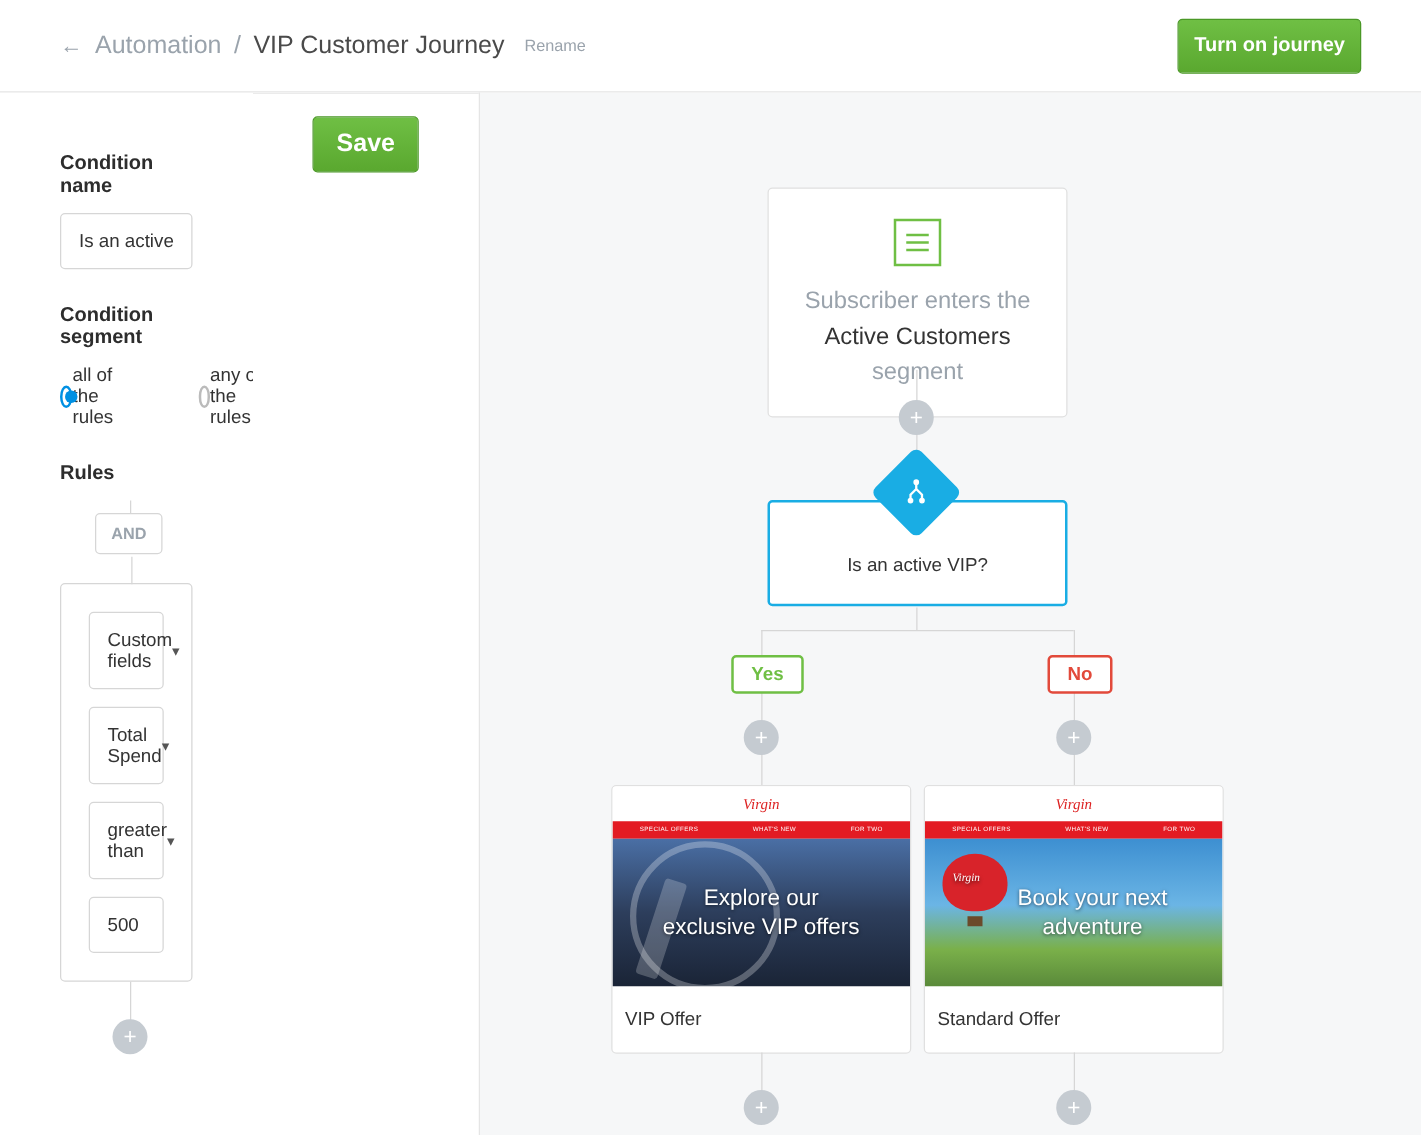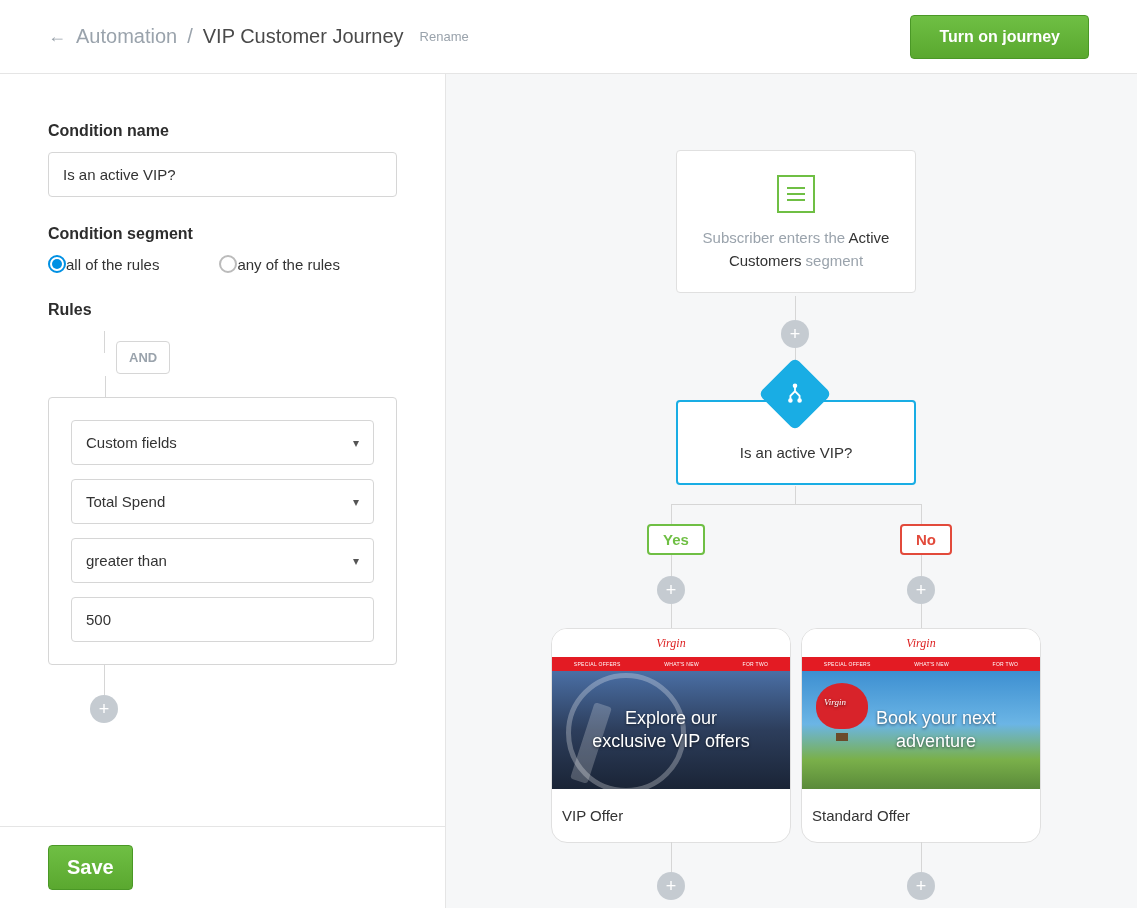--- a/index.html
+++ b/index.html
@@ -4,23 +4,23 @@
 <style>
 * { box-sizing: border-box; margin: 0; padding: 0; }
 body { font-family: -apple-system, BlinkMacSystemFont, "Segoe UI", Helvetica, Arial, sans-serif; background: #fff; color: #333; width: 1137px; height: 908px; overflow: hidden; }
 .header { height: 74px; border-bottom: 1px solid #e5e5e5; display: flex; align-items: center; justify-content: space-between; padding: 0 48px; }
 .breadcrumb { display: flex; align-items: center; gap: 10px; font-size: 20px; }
 .back-arrow { color: #9aa3ac; font-size: 18px; cursor: pointer; }
 .bc-link { color: #9aa3ac; }
 .bc-sep { color: #9aa3ac; }
 .bc-current { color: #4a4a4a; font-weight: 400; }
 .rename { color: #9aa3ac; font-size: 13px; margin-left: 6px; cursor: pointer; }
-.turn-on { background: linear-gradient(#6fbf44,#5aa82f); border: 1px solid #4a9826; color: #fff; font-weight: 600; font-size: 16px; padding: 12px 28px; border-radius: 4px; cursor: pointer; }
+.turn-on { background: linear-gradient(#6fbf44,#5aa82f); border: 1px solid #4a9826; color: #fff; font-weight: 600; font-size: 16px; padding: 12px 12px; border-radius: 4px; cursor: pointer; }
 .main { display: flex; height: 834px; }
-.sidebar { width: 446px; border-right: 1px solid #e5e5e5; position: relative; display: flex; flex-direction: column; }
+.sidebar { width: 384px; border-right: 1px solid #e5e5e5; position: relative; display: flex; flex-direction: row; }
 .sidebar-content { padding: 48px 48px 20px 48px; overflow-y: auto; flex: 1; }
 .sidebar-footer { border-top: 1px solid #e5e5e5; padding: 18px 48px; }
 .save-btn { background: linear-gradient(#6fbf44,#5aa82f); border: 1px solid #4a9826; color: #fff; font-weight: 600; font-size: 20px; padding: 10px 18px; border-radius: 4px; cursor: pointer; }
 .label { font-weight: 600; color: #2d2d2d; font-size: 16px; margin-bottom: 12px; }
 .text-input { width: 100%; border: 1px solid #d6d6d6; border-radius: 4px; padding: 13px 14px; font-size: 15px; color: #333; }
 .section { margin-bottom: 28px; }
 .radios { display: flex; gap: 60px; margin-top: 10px; }
 .radio-item { display: flex; align-items: center; font-size: 15px; color: #333; cursor: pointer; }
 .radio-circle { width: 18px; height: 18px; border-radius: 50%; border: 2px solid #bbb; display: inline-block; position: relative; background:#fff; }
 .radio-circle.checked { border-color: #0090e3; }
@@ -33,29 +33,29 @@
 .select { width: 100%; border: 1px solid #d6d6d6; border-radius: 4px; padding: 13px 14px; font-size: 15px; color: #333; background:#fff; position:relative; cursor:pointer; display:flex; justify-content:space-between; align-items:center; }
 .chev { color:#555; font-size:12px; }
 .rule-add-wrap { position:relative; height:60px; }
 .rule-add-line { position:absolute; left:56px; top:0; width:1px; height:40px; background:#d6d6d6; }
 .rule-add-btn { position:absolute; left:42px; top:30px; width:28px; height:28px; border-radius:50%; background:#c5cbd1; color:#fff; display:flex; align-items:center; justify-content:center; font-size:18px; cursor:pointer; }
 
 .canvas { flex:1; background:#f6f7f8; position:relative; overflow:hidden; }
 .node-card { background:#fff; border:1px solid #e0e0e0; border-radius:4px; text-align:center; position:absolute; }
 .trigger-icon { width:38px; height:38px; border:2px solid #6fbf44; margin:0 auto 14px; display:flex; flex-direction:column; justify-content:center; align-items:center; gap:4px; }
 .trigger-icon span { display:block; width:18px; height:2px; background:#6fbf44; }
-.trigger-text { font-size:15px; line-height:1.5; color:#9aa3ac; }
+.trigger-text { font-size:19px; line-height:1.5; color:#9aa3ac; }
 .trigger-text .emph { color:#333; }
 .plus-circle { width:28px; height:28px; border-radius:50%; background:#c5cbd1; color:#fff; display:flex; align-items:center; justify-content:center; font-size:18px; position:absolute; cursor:pointer; z-index:3; }
 .vconnector { position:absolute; width:1px; background:#d6d6d6; }
 .hconnector { position:absolute; height:1px; background:#d6d6d6; }
 .branch-badge { position:absolute; background:#fff; border:2px solid; border-radius:4px; padding:5px 14px; font-size:15px; font-weight:600; z-index:3; }
 .branch-yes { border-color:#6fbf44; color:#6fbf44; left:640px; top:525px; }
 .branch-no { border-color:#e24a3b; color:#e24a3b; left:892px; top:525px; }
-.email-card { width:240px; background:#fff; border:1px solid #e0e0e0; border-radius:16px; position:absolute; overflow:hidden; }
+.email-card { width:240px; background:#fff; border:1px solid #e0e0e0; border-radius:4px; position:absolute; overflow:hidden; }
 .email-card .thumb { height:160px; position:relative; }
 .email-card .caption { padding:18px 10px; font-size:15px; color:#333; }
 .thumb-topbar { height:28px; background:#fff; display:flex; align-items:center; justify-content:center; }
 .vbrand { color:#d22; font-family: Georgia, serif; font-style:italic; font-size:12px; }
 .thumb-nav { height:14px; background:#e31b23; display:flex; justify-content:space-around; align-items:center; }
 .thumb-nav span { color:#fff; font-size:5px; letter-spacing:0.3px; }
 .thumb-hero { height:118px; position:relative; display:flex; align-items:center; justify-content:center; color:#fff; font-size:18px; text-align:center; line-height:1.3; font-weight:500; text-shadow:0 1px 3px rgba(0,0,0,0.6); }
 .hero-vip { background: linear-gradient(180deg,#4a6fa5 0%,#2d3e5c 50%,#1a2436 100%); }
 .hero-vip::before { content:""; position:absolute; left:14px; bottom:-4px; width:110px; height:110px; border:5px solid rgba(255,255,255,0.28); border-radius:50%; }
 .hero-vip::after { content:""; position:absolute; left:30px; bottom:6px; width:18px; height:80px; background:rgba(255,255,255,0.22); transform:rotate(18deg); border-radius:3px; }
@@ -97,21 +97,21 @@
             <span class="radio-circle"></span>
             <span>any of the rules</span>
           </label>
         </div>
       </div>
       <div class="section" style="margin-bottom:0">
         <div class="label">Rules</div>
         <div style="position:relative; height:44px;">
           <div style="position:absolute; left:56px; top:0; width:1px; height:22px; background:#d6d6d6;"></div>
           <div style="position:absolute; left:28px; top:10px;">
-            <div style="border:1px solid #d6d6d6; border-radius:4px; padding:8px 12px; font-size:13px; font-weight:600; color:#9aa3ac; background:#fff;margin-left:40px;">AND</div>
+            <div style="border:1px solid #d6d6d6; border-radius:4px; padding:8px 12px; font-size:13px; font-weight:600; color:#9aa3ac; background:#fff;">AND</div>
           </div>
         </div>
         <div class="rule-editor">
           <div class="select">
             <span>Custom fields</span>
             <span class="chev">▾</span>
           </div>
           <div class="select">
             <span>Total Spend</span>
             <span class="chev">▾</span>

